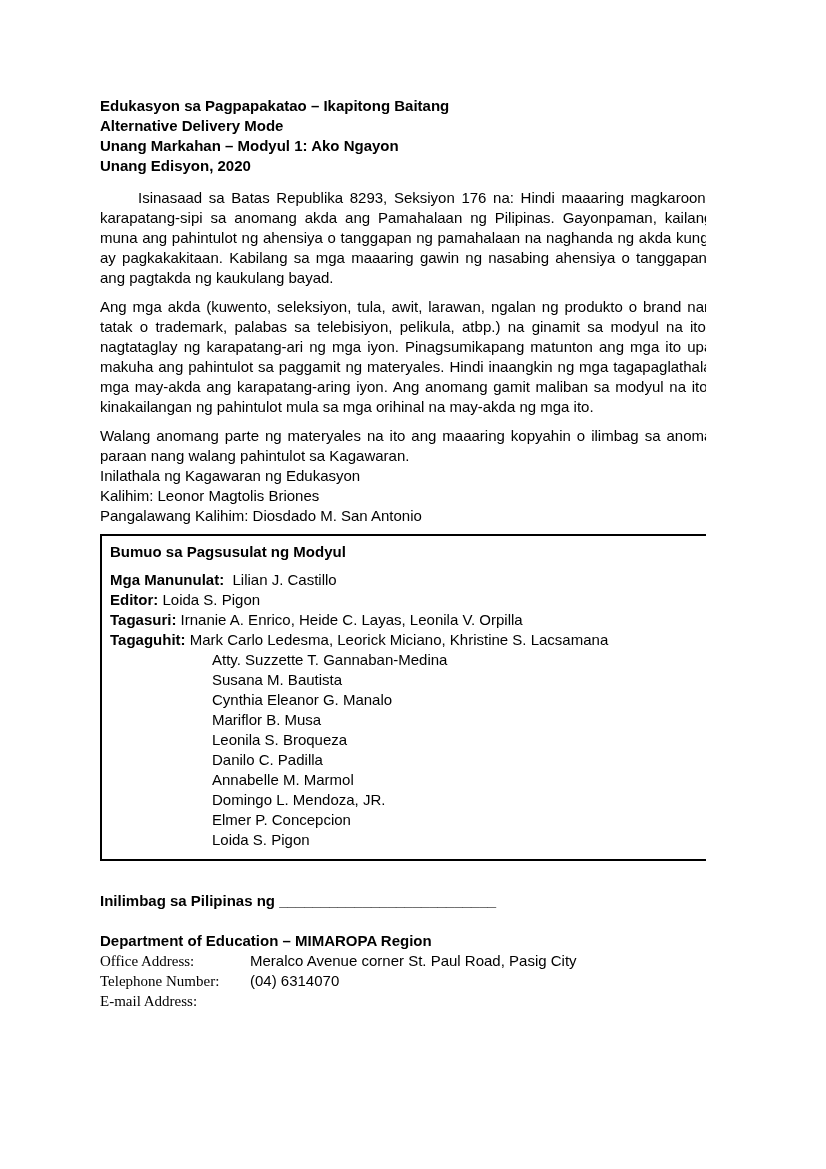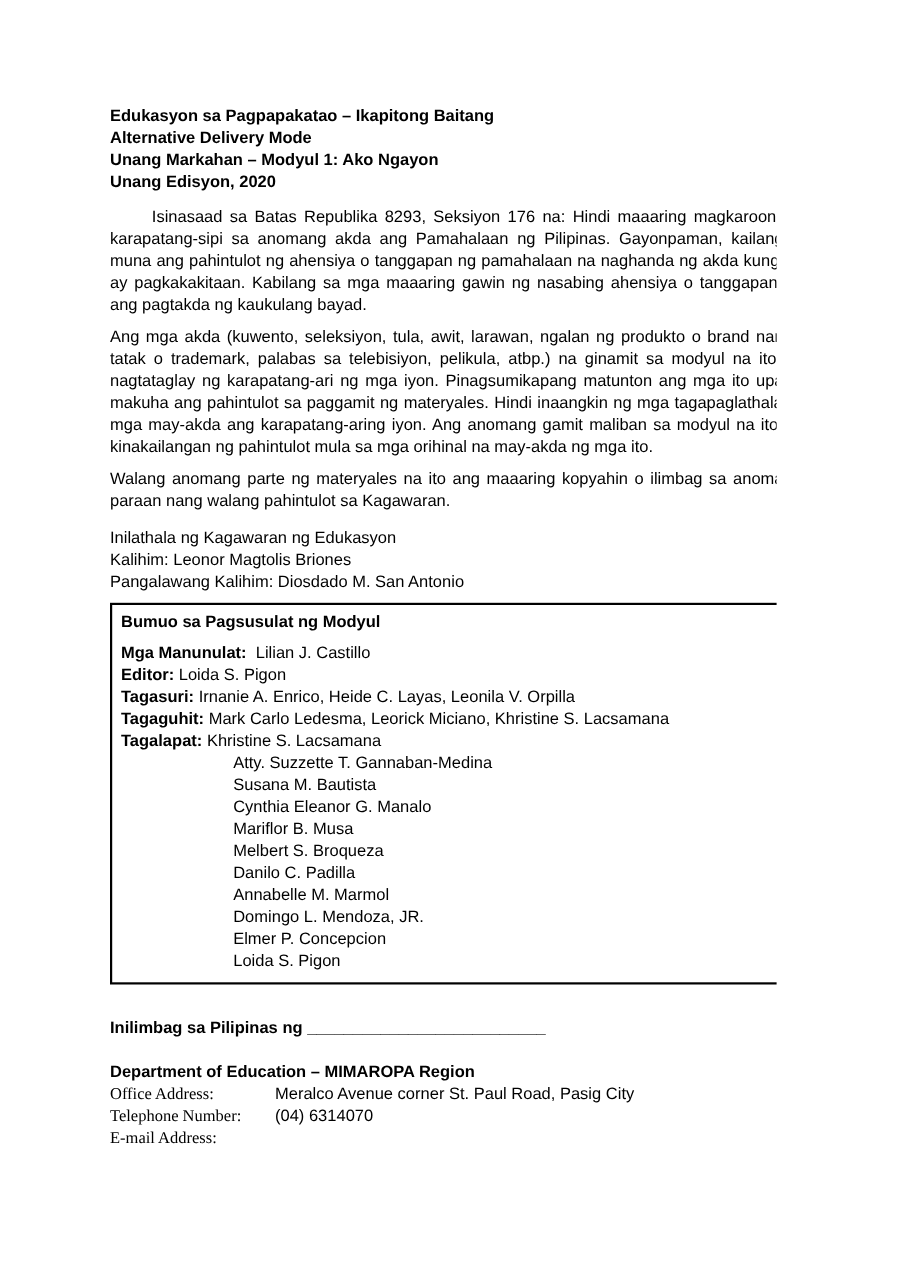--- a/index.html
+++ b/index.html
@@ -17,21 +17,21 @@
   }
   .content {
     position: absolute;
     left: 100px;
     top: 96px;
     width: 629px;
   }
   .doc-header { font-weight: bold; }
   .para { text-align: justify; margin-top: 9px; }
   .para-indent { text-indent: 38px; margin-top: 12px; }
-  .publisher { margin-top: 14px; }
+  .publisher { }
   .team-box {
     margin-top: 8px;
     border: 2px solid #000000;
     padding: 6px 8px 9px 8px;
   }
   .team-box-title {
     text-align: left;
     font-weight: bold;
     margin-bottom: 8px;
   }
@@ -80,31 +80,27 @@
         <span class="value">Loida S. Pigon</span>
       </div>
       <div class="role-line">
         <b>Tagasuri:</b>
         <span class="value">Irnanie A. Enrico, Heide C. Layas, Leonila V. Orpilla</span>
       </div>
       <div class="role-line">
         <b>Tagaguhit:</b>
         <span class="value">Mark Carlo Ledesma, Leorick Miciano, Khristine S. Lacsamana</span>
       </div>
-      <div class="role-line">
-        <b>Tagalapat:</b>
-        <span class="value">Khristine S. Lacsamana</span>
-      </div>
 
       <div class="managers">
         <div>Atty. Suzzette T. Gannaban-Medina</div>
         <div>Susana M. Bautista</div>
         <div>Cynthia Eleanor G. Manalo</div>
         <div>Mariflor B. Musa</div>
-        <div>Melbert S. Broqueza</div>
+        <div>Leonila S. Broqueza</div>
         <div>Danilo C. Padilla</div>
         <div>Annabelle M. Marmol</div>
         <div>Domingo L. Mendoza, JR.</div>
         <div>Elmer P. Concepcion</div>
         <div>Loida S. Pigon</div>
       </div>
     </div>
 
     <div class="printed-line">
       <span>Inilimbag sa Pilipinas ng</span>

